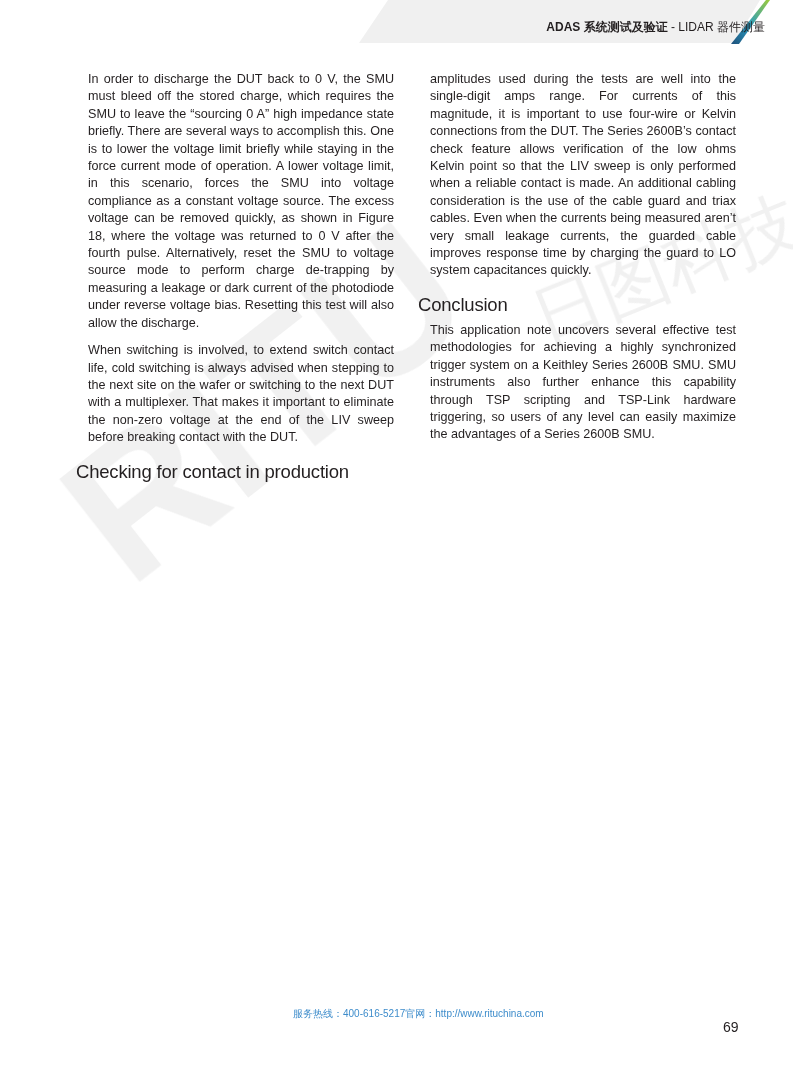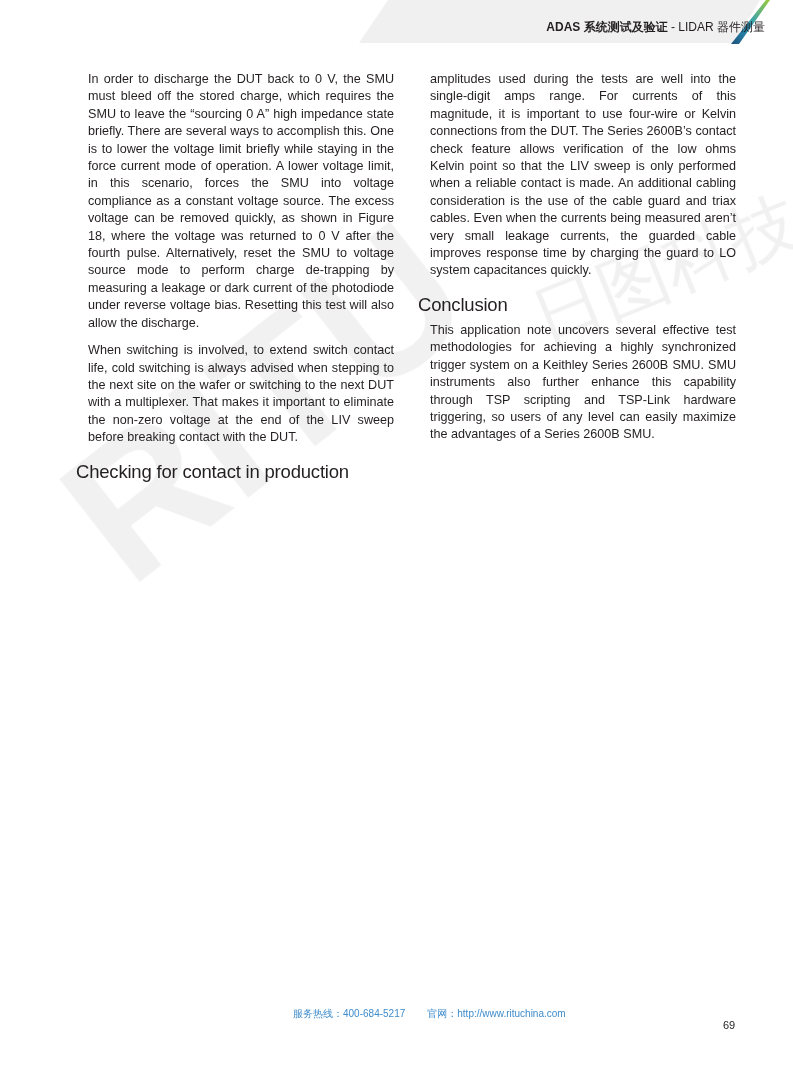--- a/index.html
+++ b/index.html
@@ -31,24 +31,24 @@
   .col h2 {
     font-size: 18.5px; font-weight: normal; margin: 14px 0 6px 0;
     line-height: 22px; color: #231f20; letter-spacing: -0.2px;
   }
   .col.right h2 { }
   .link { color: #1e6fa8; text-decoration: underline; }
   .footer-contact {
     position: absolute; left: 293px; top: 1007px;
     font-size: 10px; color: #3d8ccb; white-space: nowrap;
   }
-  .footer-contact span + span { margin-left: 22px; }
+  .footer-contact span + span { }
   .page-number {
     position: absolute; left: 723px; top: 1019px;
-    font-size: 11px; color: #231f20;
+    font-size: 14px; color: #231f20;
   }
 </style>
 </head>
 <body>
 
 <div class="header-band">
   <svg width="793" height="44">
     <defs>
       <linearGradient id="accentGrad" x1="1" y1="0" x2="0" y2="1">
         <stop offset="0" stop-color="#9ccb3b"></stop>
@@ -77,15 +77,15 @@
   <h2>Checking for contact in production</h2>
 </div>
 
 <div class="col right">
   <p>amplitudes used during the tests are well into the single-digit amps range. For currents of this magnitude, it is important to use four-wire or Kelvin connections from the DUT. The Series 2600B’s contact check feature allows verification of the low ohms Kelvin point so that the LIV sweep is only performed when a reliable contact is made. An additional cabling consideration is the use of the cable guard and triax cables. Even when the currents being measured aren’t very small leakage currents, the guarded cable improves response time by charging the guard to LO system capacitances quickly.</p>
   <h2>Conclusion</h2>
   <p>This application note uncovers several effective test methodologies for achieving a highly synchronized trigger system on a Keithley Series 2600B SMU. SMU instruments also further enhance this capability through TSP scripting and TSP-Link hardware triggering, so users of any level can easily maximize the advantages of a Series 2600B SMU.</p>
 </div>
 
 <div class="footer-contact">
-  <span>服务热线：400-684-5217</span><span>官网：http://www.rituchina.com</span>
+  <span>服务热线：400-616-5217</span><span>官网：http://www.rituchina.com</span>
 </div>
 <div class="page-number">69</div>
 
 </body></html>

